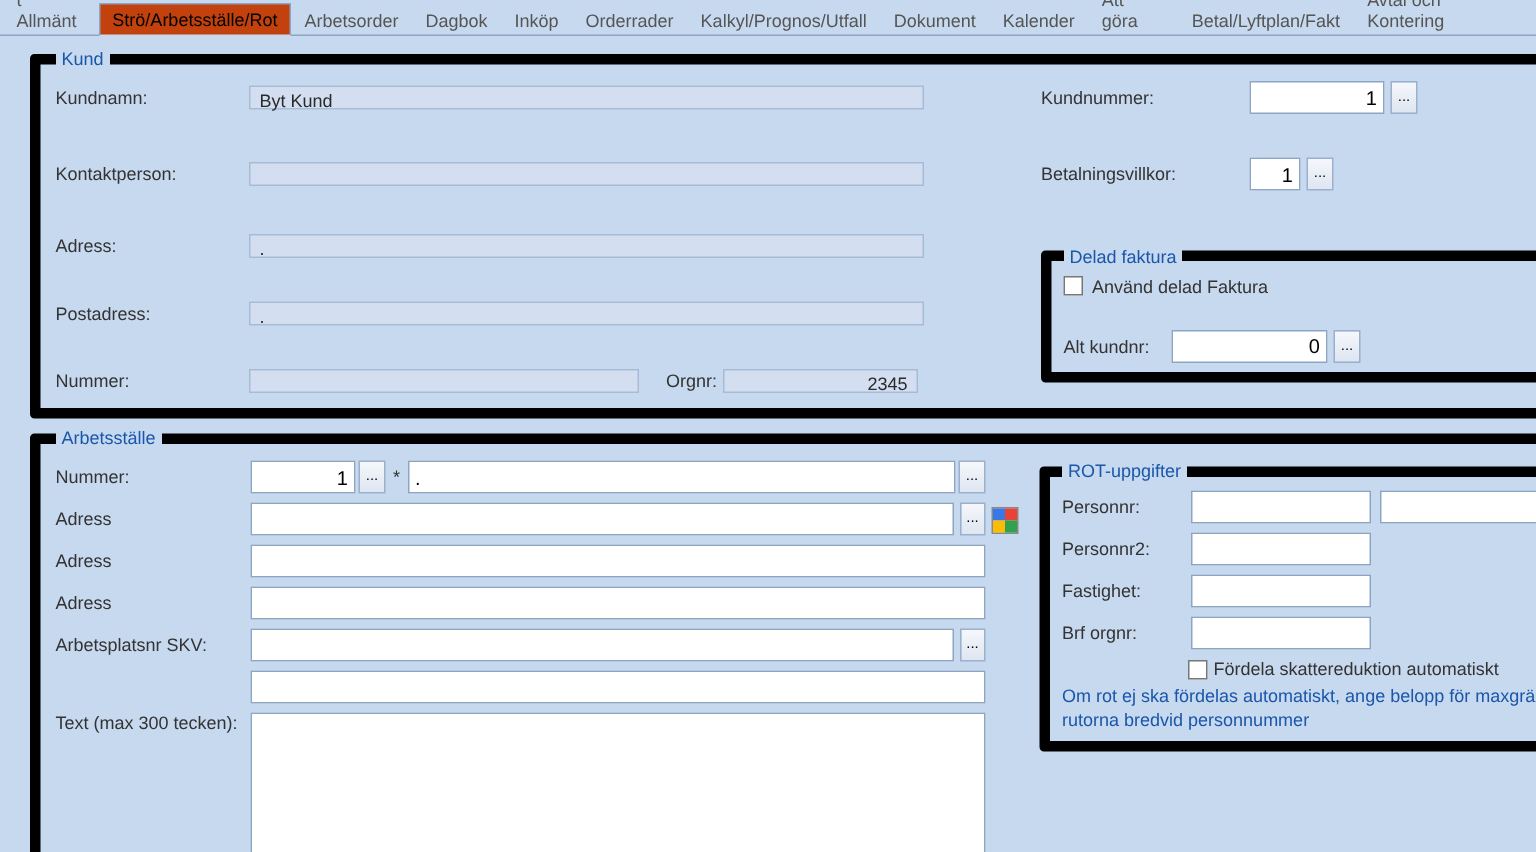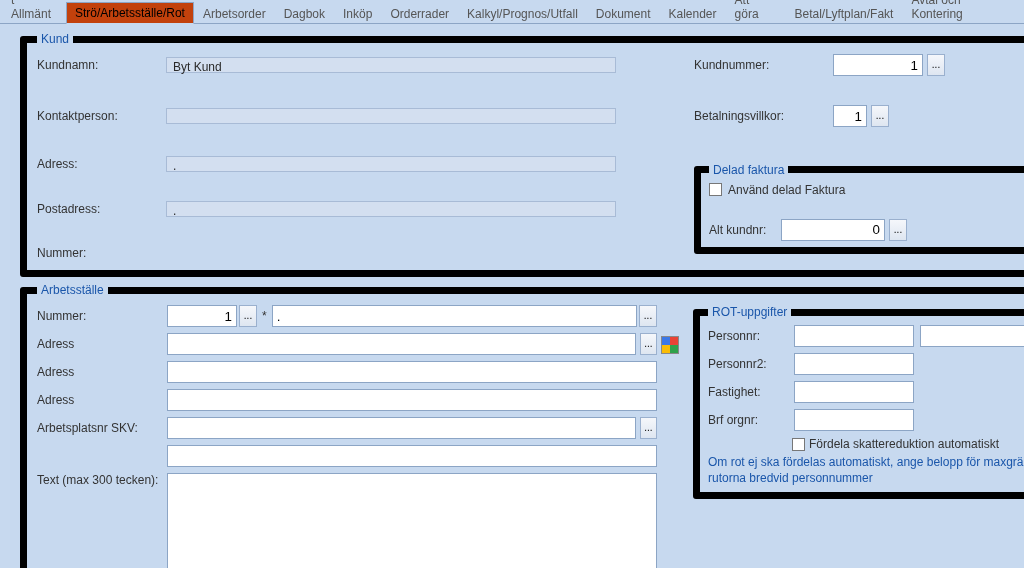--- a/index.html
+++ b/index.html
@@ -237,20 +237,25 @@
             <button class="ellipsis-btn">...</button>
           </div>
         </fieldset>
       </div>
 
       <div class="label">Postadress:</div>
       <div class="input-ro">.</div>
       <div></div>
 
       <div class="label">Nummer:</div>
+      <div class="flex-gap">
+        <div class="input-ro" style="width:260px"></div>
+        <div class="label" style="width:48px;text-align:right">Orgnr:</div>
+        <div class="input-ro right" style="width:130px">2345</div>
+      </div>
       <div></div>
     </div>
   </fieldset>
 
   <fieldset>
     <legend>Arbetsställe</legend>
     <div class="arbets-wrap">
       <div class="arbetsstalle-grid">
 
         <div class="label">Nummer:</div>

